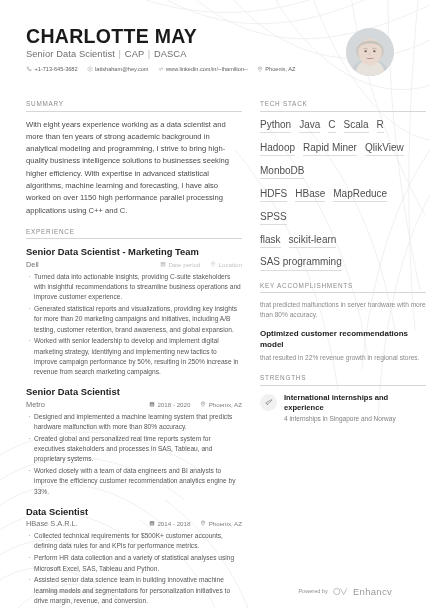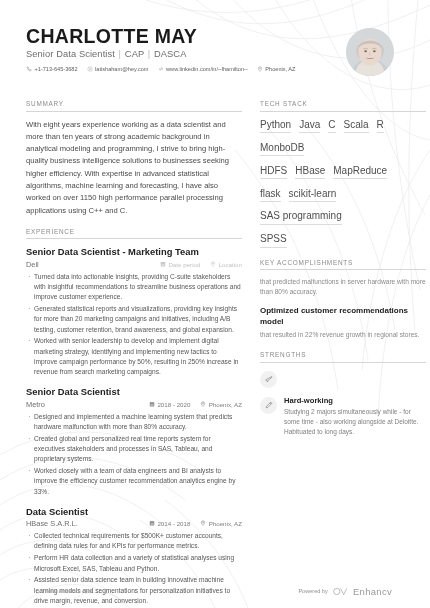--- a/index.html
+++ b/index.html
@@ -469,34 +469,39 @@
         <div class="section-title">TECH STACK</div>
         <div class="tech-rows">
           <div class="tech-row">
             <span class="tech-chip">Python</span>
             <span class="tech-chip">Java</span>
             <span class="tech-chip">C</span>
             <span class="tech-chip">Scala</span>
             <span class="tech-chip">R</span>
           </div>
           <div class="tech-row">
+            <span class="tech-chip">Hadoop</span>
+            <span class="tech-chip">Rapid Miner</span>
+            <span class="tech-chip">QlikView</span>
+          </div>
+          <div class="tech-row">
             <span class="tech-chip">MonboDB</span>
           </div>
           <div class="tech-row">
             <span class="tech-chip">HDFS</span>
             <span class="tech-chip">HBase</span>
             <span class="tech-chip">MapReduce</span>
           </div>
           <div class="tech-row">
+            <span class="tech-chip">SPSS</span>
+          </div>
+          <div class="tech-row">
             <span class="tech-chip">flask</span>
             <span class="tech-chip">scikit-learn</span>
             <span class="tech-chip">SAS programming</span>
-          </div>
-          <div class="tech-row">
-            <span class="tech-chip">SPSS</span>
           </div>
         </div>
       </div>
 
       <div class="section">
         <div class="section-title">KEY ACCOMPLISHMENTS</div>
         <div class="acc">
           <div class="acc-desc">that predicted malfunctions in server hardware with more than 80% accuracy.</div>
         </div>
         <div class="acc">
@@ -507,34 +512,26 @@
 
       <div class="section">
         <div class="section-title">STRENGTHS</div>
 
         <div class="strength">
           <div class="strength-icon">
             <svg width="8" height="8" viewBox="0 0 16 16" fill="none" stroke="#777777" stroke-width="1.2" stroke-linejoin="round">
               <path d="M2.2 9.2 L13.6 3.2 L14 4.4 L5.6 11.6 L5.2 14 L3.8 11.4 L1.4 10.4 Z"></path>
             </svg>
           </div>
-        </div>
-
-        <div class="strength">
-          <div class="strength-icon">
-            <svg width="8" height="8" viewBox="0 0 16 16" fill="none" stroke="#777777" stroke-width="1.2" stroke-linejoin="round">
-              <path d="M11.4 2.2 L13.8 4.6 L5.4 13 L2.4 13.6 L3 10.6 Z"></path>
-              <path d="M9.9 3.7 L12.3 6.1"></path>
-            </svg>
-          </div>
           <div class="strength-body">
-            <div class="strength-title">Hard-working</div>
-            <div class="strength-desc">Studying 2 majors simultaneously while - for some time - also working alongside at Deloitte. Habituated to long days.</div>
-          </div>
-        </div>
+            <div class="strength-title">International internships and experience</div>
+            <div class="strength-desc">4 internships in Singapore and Norway</div>
+          </div>
+        </div>
+
 
 
       </div>
     </div>
   </div>
 
   <div class="footer">
     <div class="footer-url">www.enhancv.com</div>
     <div class="footer-right">
       <span class="footer-powered">Powered by</span>

